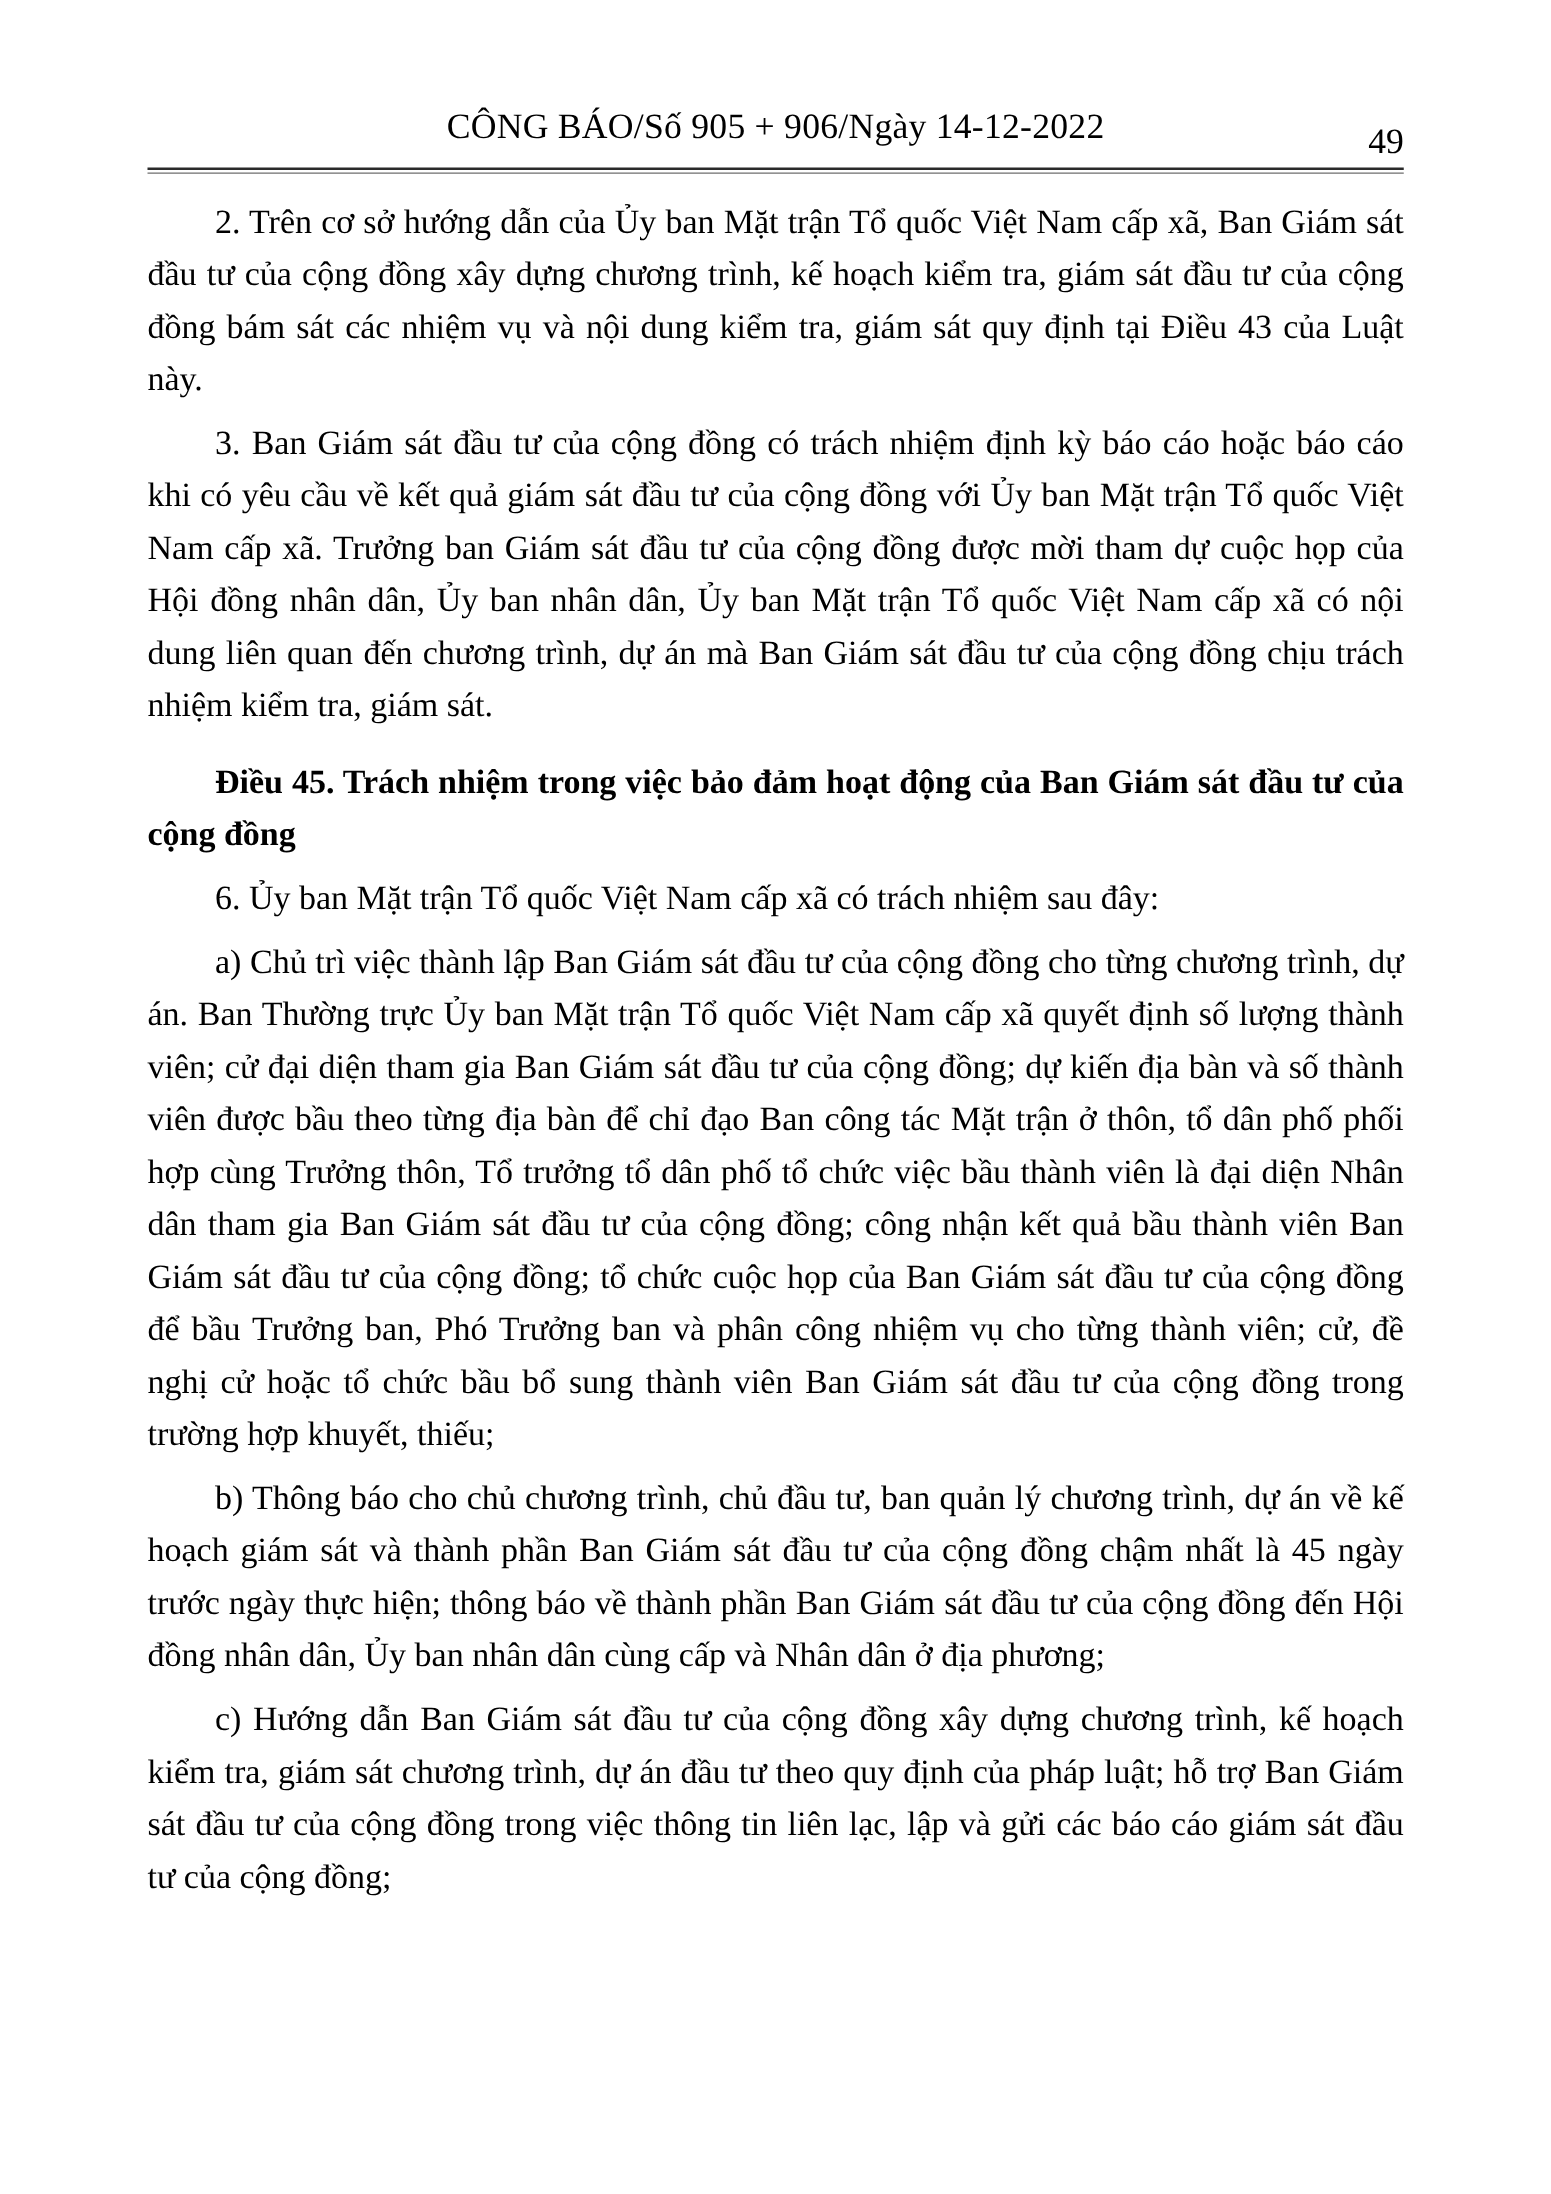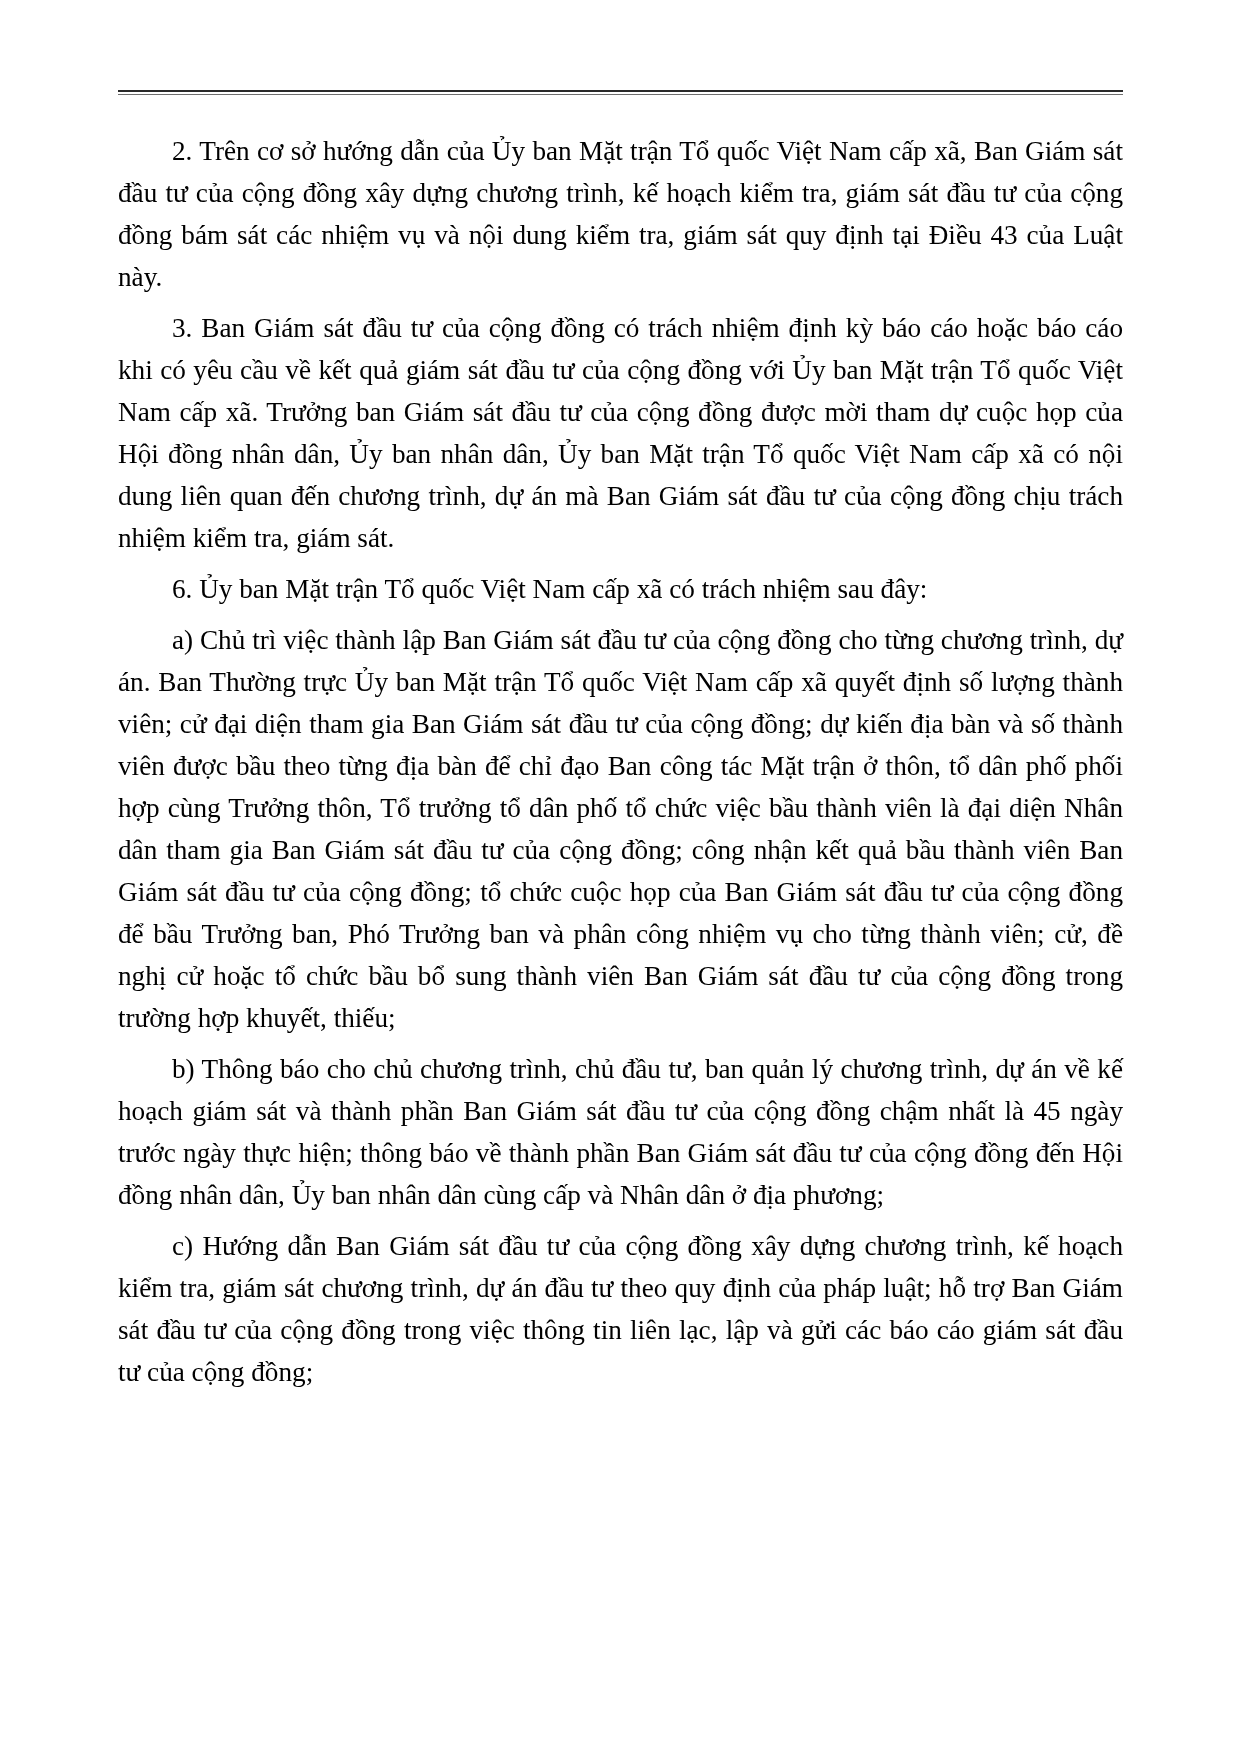--- a/index.html
+++ b/index.html
@@ -50,21 +50,21 @@
     margin-top: 4px;
     border: 0;
     border-top: 2.2px solid #2a2a2a;
     border-bottom: 1.1px solid #6f6f6f;
     height: 2px;
     padding: 0;
     background: transparent;
   }
   
   .body-copy {
-    margin-top: 35px;
+    margin-top: 17px;
   }
   p.para {
     margin: 0 0 0 0;
     font-size: 27.2px;
     line-height: 1.545;
     text-align: justify;
     text-justify: inter-word;
     text-indent: 54px;
     hyphens: none;
   }
@@ -82,28 +82,33 @@
   p.last-line-left {
     text-align-last: left;
   }
 </style>
 </head>
 <body>
 
 <div class="page">
   <div class="page-inner">
 
+    <div class="running-head">
+      <span class="running-head-title">CÔNG BÁO/Số 905 + 906/Ngày 14-12-2022</span>
+      <span class="running-head-pageno">49</span>
+    </div>
     <hr class="head-rule">
 
     <div class="body-copy">
 
       <p class="para last-line-left">2. Trên cơ sở hướng dẫn của Ủy ban Mặt trận Tổ quốc Việt Nam cấp xã, Ban Giám sát đầu tư của cộng đồng xây dựng chương trình, kế hoạch kiểm tra, giám sát đầu tư của cộng đồng bám sát các nhiệm vụ và nội dung kiểm tra, giám sát quy định tại Điều 43 của Luật này.</p>
 
       <p class="para last-line-left">3. Ban Giám sát đầu tư của cộng đồng có trách nhiệm định kỳ báo cáo hoặc báo cáo khi có yêu cầu về kết quả giám sát đầu tư của cộng đồng với Ủy ban Mặt trận Tổ quốc Việt Nam cấp xã. Trưởng ban Giám sát đầu tư của cộng đồng được mời tham dự cuộc họp của Hội đồng nhân dân, Ủy ban nhân dân, Ủy ban Mặt trận Tổ quốc Việt Nam cấp xã có nội dung liên quan đến chương trình, dự án mà Ban Giám sát đầu tư của cộng đồng chịu trách nhiệm kiểm tra, giám sát.</p>
 
+      <p class="heading last-line-left">Điều 45. Trách nhiệm trong việc bảo đảm hoạt động của Ban Giám sát đầu tư của cộng đồng</p>
 
       <p class="para last-line-left">6. Ủy ban Mặt trận Tổ quốc Việt Nam cấp xã có trách nhiệm sau đây:</p>
 
       <p class="para last-line-left">a) Chủ trì việc thành lập Ban Giám sát đầu tư của cộng đồng cho từng chương trình, dự án. Ban Thường trực Ủy ban Mặt trận Tổ quốc Việt Nam cấp xã quyết định số lượng thành viên; cử đại diện tham gia Ban Giám sát đầu tư của cộng đồng; dự kiến địa bàn và số thành viên được bầu theo từng địa bàn để chỉ đạo Ban công tác Mặt trận ở thôn, tổ dân phố phối hợp cùng Trưởng thôn, Tổ trưởng tổ dân phố tổ chức việc bầu thành viên là đại diện Nhân dân tham gia Ban Giám sát đầu tư của cộng đồng; công nhận kết quả bầu thành viên Ban Giám sát đầu tư của cộng đồng; tổ chức cuộc họp của Ban Giám sát đầu tư của cộng đồng để bầu Trưởng ban, Phó Trưởng ban và phân công nhiệm vụ cho từng thành viên; cử, đề nghị cử hoặc tổ chức bầu bổ sung thành viên Ban Giám sát đầu tư của cộng đồng trong trường hợp khuyết, thiếu;</p>
 
       <p class="para last-line-left">b) Thông báo cho chủ chương trình, chủ đầu tư, ban quản lý chương trình, dự án về kế hoạch giám sát và thành phần Ban Giám sát đầu tư của cộng đồng chậm nhất là 45 ngày trước ngày thực hiện; thông báo về thành phần Ban Giám sát đầu tư của cộng đồng đến Hội đồng nhân dân, Ủy ban nhân dân cùng cấp và Nhân dân ở địa phương;</p>
 
       <p class="para last-line-left">c) Hướng dẫn Ban Giám sát đầu tư của cộng đồng xây dựng chương trình, kế hoạch kiểm tra, giám sát chương trình, dự án đầu tư theo quy định của pháp luật; hỗ trợ Ban Giám sát đầu tư của cộng đồng trong việc thông tin liên lạc, lập và gửi các báo cáo giám sát đầu tư của cộng đồng;</p>
 
     </div>

